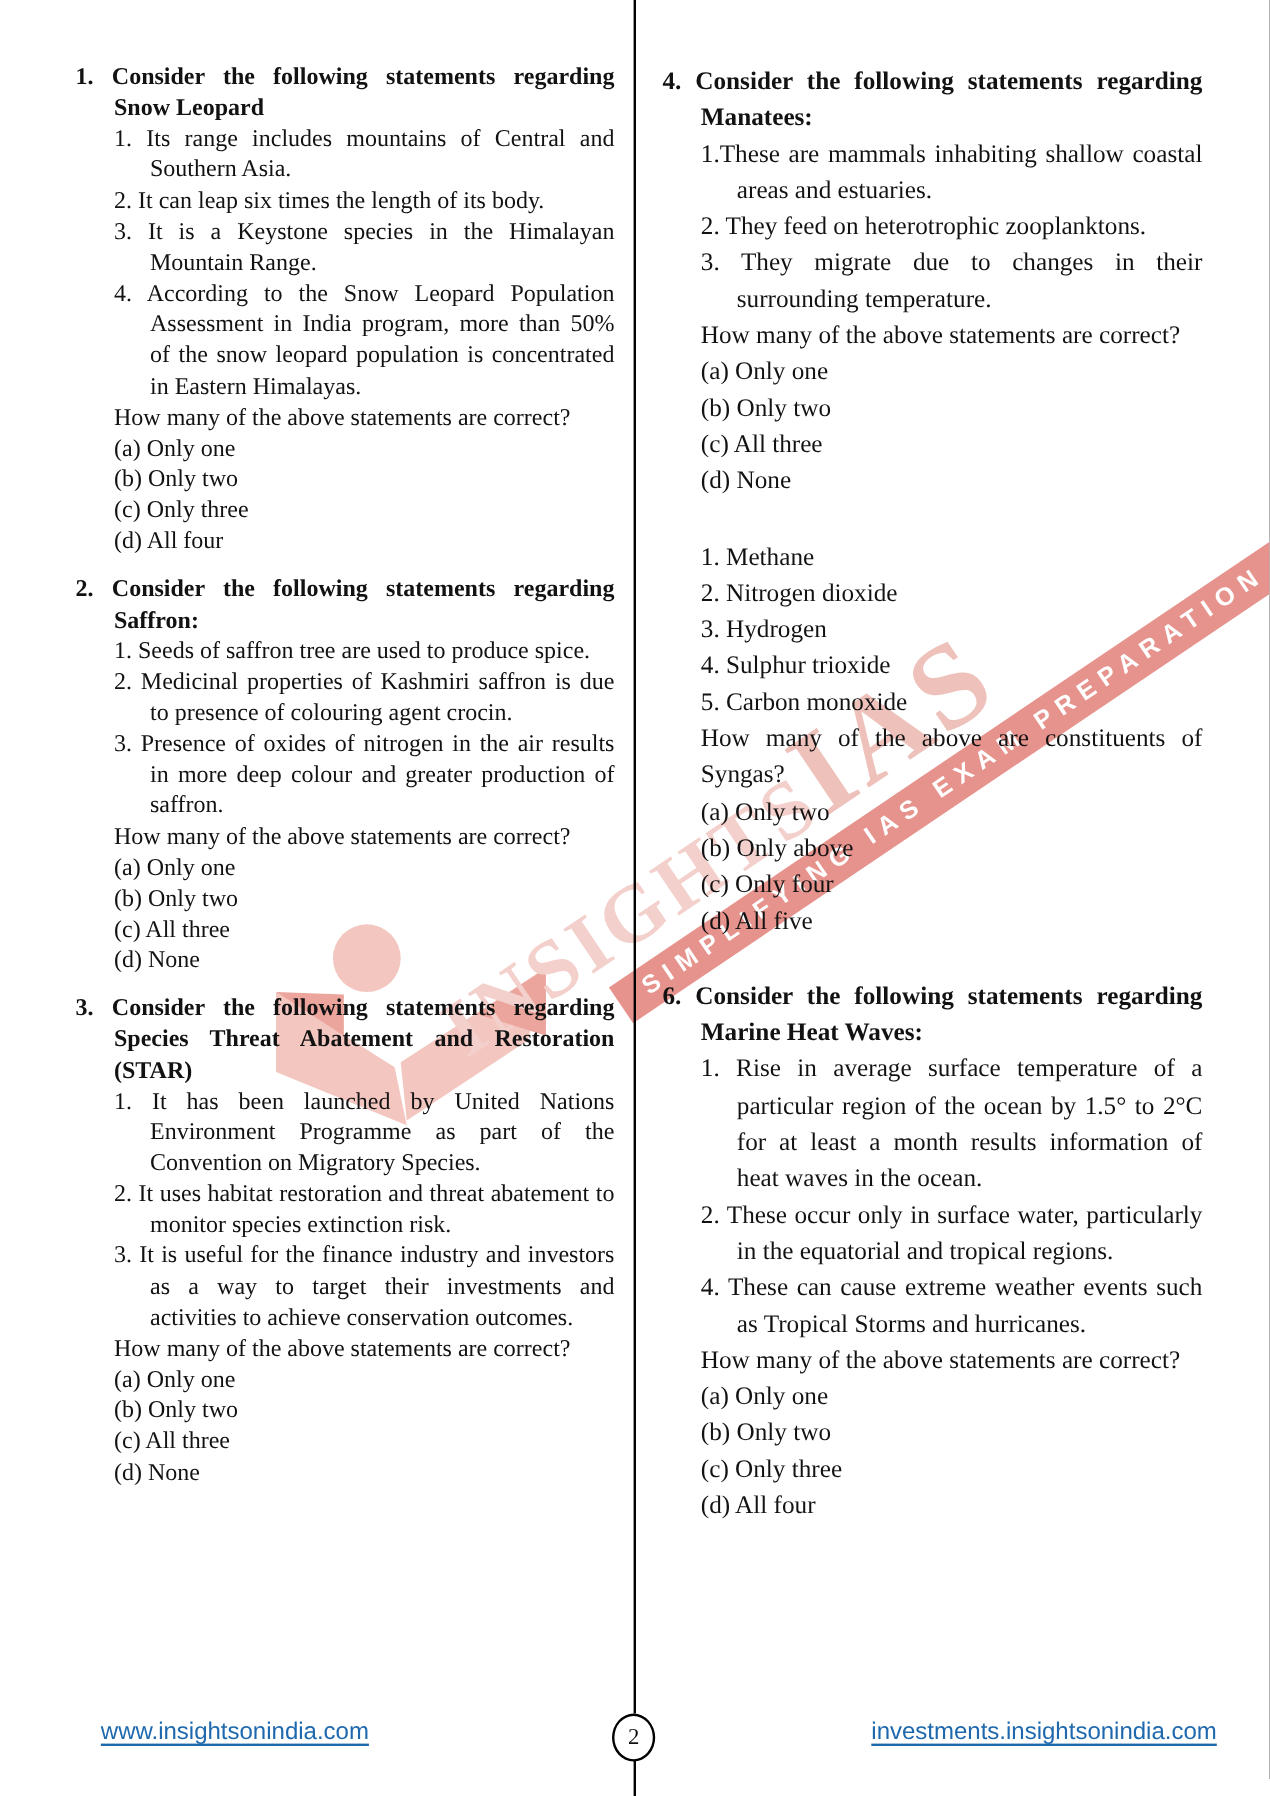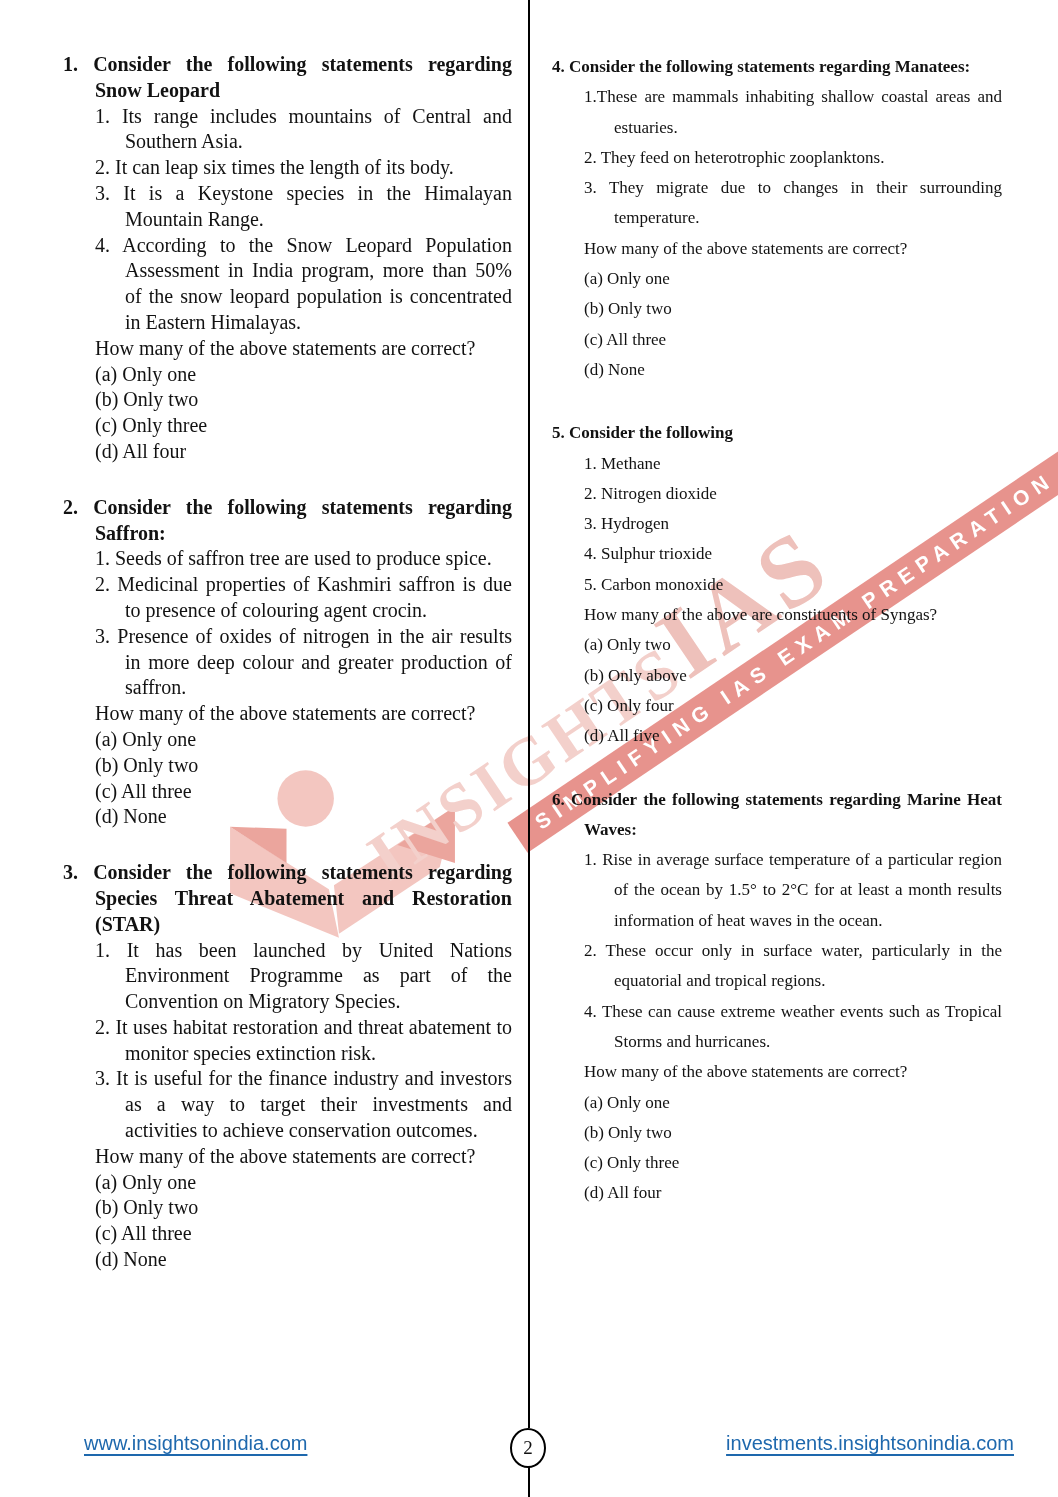--- a/index.html
+++ b/index.html
@@ -34,23 +34,23 @@
     font-weight:bold;font-size:21px;letter-spacing:7px;
     padding:6px 24px;white-space:nowrap;
   }
   
   .divider{position:absolute;left:528px;width:2px;background:#000;z-index:2;}
   .divider.top{top:0;height:1428px;}
   .divider.bottom{top:1466px;height:31px;}
   
   .col{position:absolute;top:52px;z-index:1;}
   .col-left{left:63px;width:449px;font-size:20px;line-height:25.8px;}
-  .col-right{left:552px;width:450px;font-size:17px;line-height:30.3px;}
+  .col-right{left:552px;width:450px;font-size:21px;line-height:30.3px;}
   .question{margin:0;}
-  .col-left .question + .question{margin-top:30px;}
+  .col-left .question + .question{margin-top:14px;}
   .col-right .question + .question{margin-top:33px;}
   .question p{margin:0;}
   .q-header{
     font-weight:bold;text-align:justify;
     padding-left:32px;text-indent:-32px;hyphens:auto;
   }
   .statement{
     text-align:justify;padding-left:62px;text-indent:-30px;hyphens:auto;
   }
   .stem{text-align:justify;margin-left:32px !important;hyphens:auto;}
@@ -136,21 +136,20 @@
         <p class="statement">1.These are mammals inhabiting shallow coastal areas and estuaries.</p>
         <p class="statement">2. They feed on heterotrophic zooplanktons.</p>
         <p class="statement">3. They migrate due to changes in their surrounding temperature.</p>
         <p class="stem">How many of the above statements are correct?</p>
         <p class="option">(a) Only one</p>
         <p class="option">(b) Only two</p>
         <p class="option">(c) All three</p>
         <p class="option">(d) None</p>
       </div>
       <div class="question">
-        <p class="q-header">5. Consider the following</p>
         <p class="statement">1. Methane</p>
         <p class="statement">2. Nitrogen dioxide</p>
         <p class="statement">3. Hydrogen</p>
         <p class="statement">4. Sulphur trioxide</p>
         <p class="statement">5. Carbon monoxide</p>
         <p class="stem">How many of the above are constituents of Syngas?</p>
         <p class="option">(a) Only two</p>
         <p class="option">(b) Only above</p>
         <p class="option">(c) Only four</p>
         <p class="option">(d) All five</p>

